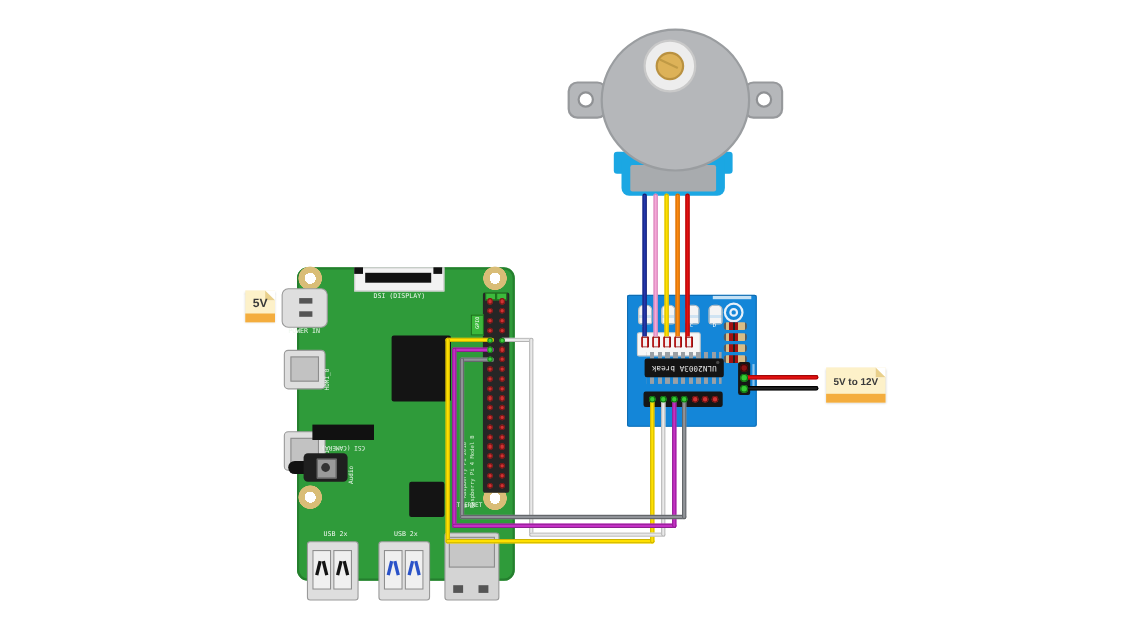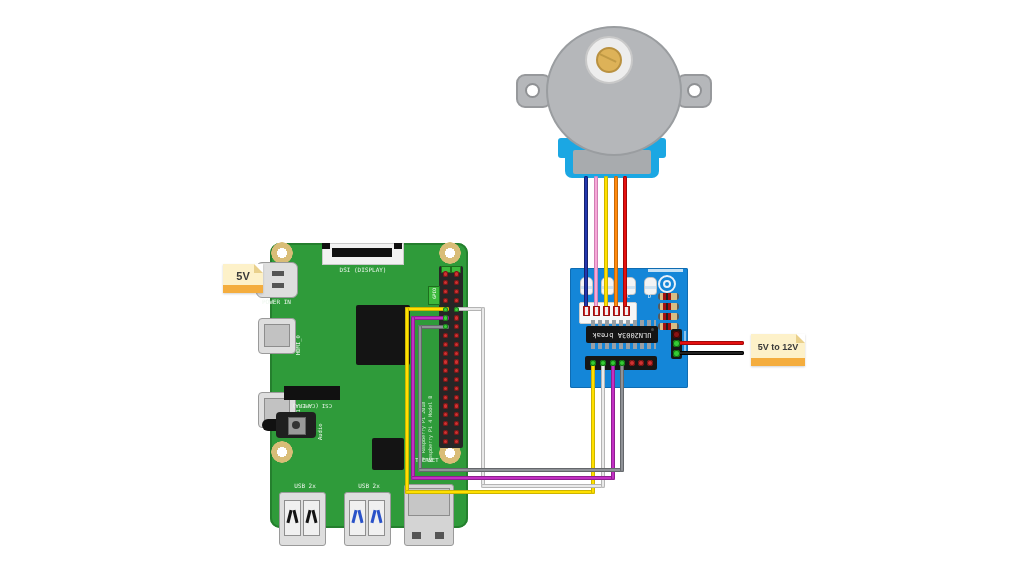--- a/index.html
+++ b/index.html
@@ -292,21 +292,21 @@
 
     <div class="wseg w-gray" style="left:418px;top:324.8px;width:31px;height:4px;"></div>
     <div class="wseg w-gray" style="left:418px;top:324.8px;width:4px;height:147.2px;"></div>
     <div class="wseg w-gray" style="left:418px;top:468px;width:206px;height:4px;"></div>
     <div class="wseg w-gray" style="left:620px;top:361px;width:4px;height:111px;"></div>
 
     <div class="wseg w-red" style="left:677px;top:341px;width:67px;height:4px;"></div>
     <div class="wseg w-black" style="left:677px;top:351px;width:67px;height:4px;"></div>
   </div>
 
-  <div class="note" style="left:223px;top:264px;width:40px;height:29px;">
+  <div class="note" style="left:223px;top:264px;width:27px;height:29px;">
     <div class="strip"></div>
     <div class="fold"></div>
     <div class="ntext">5V</div>
   </div>
   <div class="note" style="left:751px;top:334px;width:54px;height:32px;">
     <div class="strip"></div>
     <div class="fold"></div>
     <div class="ntext" style="font-size:9px;top:8px;">5V to 12V</div>
   </div>
 

